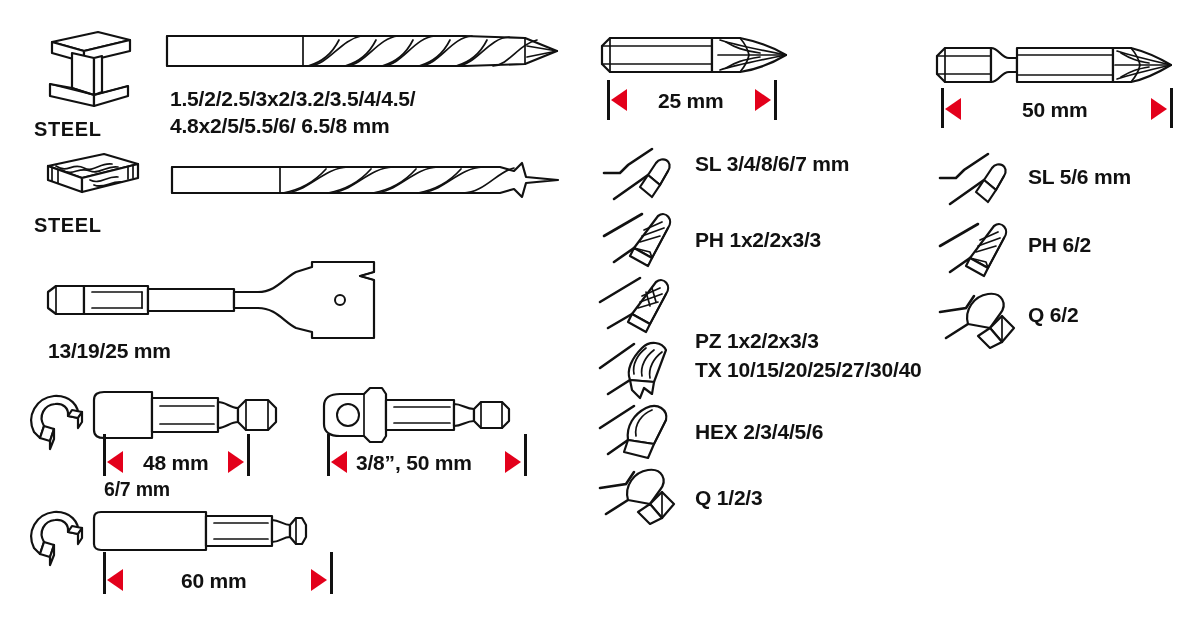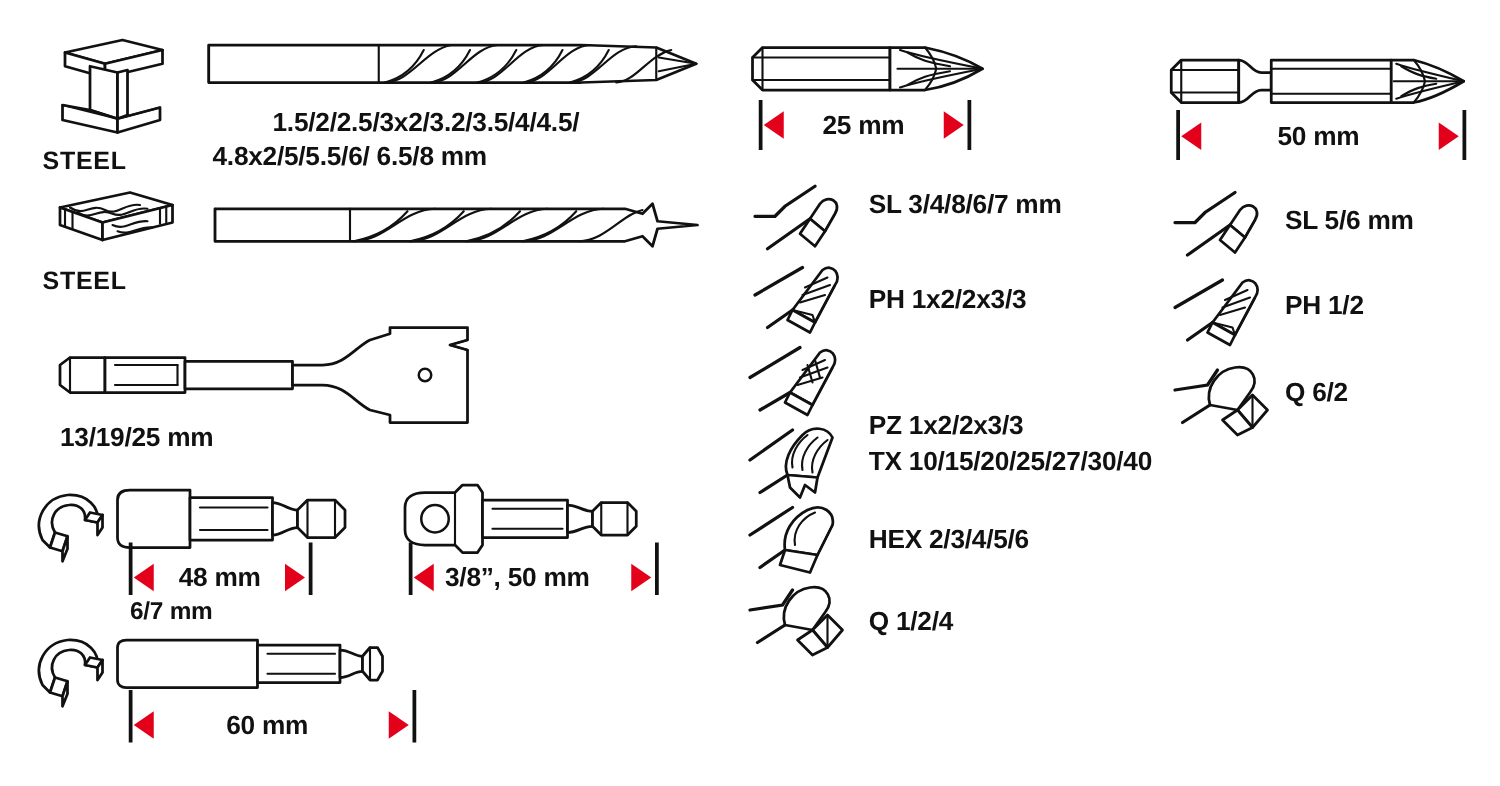--- a/index.html
+++ b/index.html
@@ -68,21 +68,21 @@
       <path class="st-thin" d="M143 40 C158 36 168 26 174 14"></path>
       <path class="st-thin" d="M180 40 C195 36 205 26 211 14"></path>
       <path class="st-thin" d="M217 40 C232 36 242 26 248 14"></path>
       <path class="st-thin" d="M254 40 C269 36 279 26 285 14"></path>
       <path class="st-thin" d="M291 40 C306 36 316 26 322 14"></path>
       <path class="st-thin" d="M360 12 L360 38"></path>
       <path class="st-thin" d="M392 25 L362 20"></path>
       <path class="st-thin" d="M392 25 L362 31"></path>
     </svg>
   </div>
-  <div class="abs lbl lbl-21" style="left:170px; top:87px;margin-left:48px;">1.5/2/2.5/3x2/3.2/3.5/4/4.5/</div>
+  <div class="abs lbl lbl-21" style="left:170px; top:87px;">1.5/2/2.5/3x2/3.2/3.5/4/4.5/</div>
   <div class="abs lbl lbl-21" style="left:170px; top:114px;">4.8x2/5/5.5/6/ 6.5/8 mm</div>
 
   <div class="abs" style="left:32px; top:152px;">
     <svg width="110" height="62" viewBox="0 0 110 62">
       <path class="st" d="M16 14 L72 2 L106 12 L50 26 Z"></path>
       <path class="st" d="M16 14 L16 28 L50 40 L50 26 Z"></path>
       <path class="st" d="M50 26 L50 40 L106 26 L106 12 Z"></path>
       <path class="st-thin" d="M24 14 C36 22 40 10 52 16 C62 21 68 10 80 12"></path>
       <path class="st-thin" d="M30 18 C42 25 46 14 58 19 C68 23 74 13 86 15"></path>
       <path class="st-thin" d="M58 28 C68 33 74 24 86 25"></path>
@@ -297,21 +297,21 @@
   <div class="abs" style="left:600px; top:462px;">
     <svg width="86" height="66" viewBox="0 0 86 66">
       <path class="lead" d="M0 26 L26 22 L34 10"></path>
       <path class="lead" d="M6 52 L28 38"></path>
       <path class="st" d="M28 38 C24 24 34 10 48 8 C62 6 68 18 60 28 L50 42 Z"></path>
       <path class="st" d="M50 42 L62 30 L74 42 L62 56 Z"></path>
       <path class="st" d="M50 42 L62 56 L50 62 L38 50 Z"></path>
       <path class="st-thin" d="M62 30 L62 56"></path>
     </svg>
   </div>
-  <div class="abs lbl lbl-21" style="left:695px; top:486px;">Q 1/2/4</div>
+  <div class="abs lbl lbl-21" style="left:695px; top:486px;">Q 1/2/3</div>
 
   <div class="abs" style="left:935px; top:42px;">
     <svg width="240" height="46" viewBox="0 0 240 46">
       <path class="st" d="M2 14 L10 6 L56 6 L56 40 L10 40 L2 32 Z"></path>
       <path class="st-thin" d="M10 6 L10 40"></path>
       <path class="st-thin" d="M2 14 L56 14"></path>
       <path class="st-thin" d="M2 32 L56 32"></path>
       <path class="st" d="M56 6 C64 6 66 16 74 16 L82 16 L82 30 L74 30 C66 30 64 40 56 40 Z"></path>
       <path class="st" d="M82 6 L178 6 L178 40 L82 40 Z"></path>
       <path class="st-thin" d="M82 13 L178 13"></path>
@@ -348,21 +348,21 @@
       <path class="lead" d="M10 54 L30 40"></path>
       <path class="st" d="M30 40 L54 8 C62 2 70 12 64 20 L48 50 Z"></path>
       <path class="st" d="M30 40 L48 50 L44 58 L26 48 Z"></path>
       <path class="st-thin" d="M40 22 L58 14"></path>
       <path class="st-thin" d="M38 28 L60 20"></path>
       <path class="st-thin" d="M36 34 L56 28"></path>
       <path class="st-thin" d="M48 50 L64 20"></path>
       <path class="st-thin" d="M30 40 L46 44 L48 50"></path>
     </svg>
   </div>
-  <div class="abs lbl lbl-21" style="left:1028px; top:233px;">PH 1/2</div>
+  <div class="abs lbl lbl-21" style="left:1028px; top:233px;">PH 6/2</div>
 
   <div class="abs" style="left:940px; top:286px;">
     <svg width="86" height="66" viewBox="0 0 86 66">
       <path class="lead" d="M0 26 L26 22 L34 10"></path>
       <path class="lead" d="M6 52 L28 38"></path>
       <path class="st" d="M28 38 C24 24 34 10 48 8 C62 6 68 18 60 28 L50 42 Z"></path>
       <path class="st" d="M50 42 L62 30 L74 42 L62 56 Z"></path>
       <path class="st" d="M50 42 L62 56 L50 62 L38 50 Z"></path>
       <path class="st-thin" d="M62 30 L62 56"></path>
     </svg>

